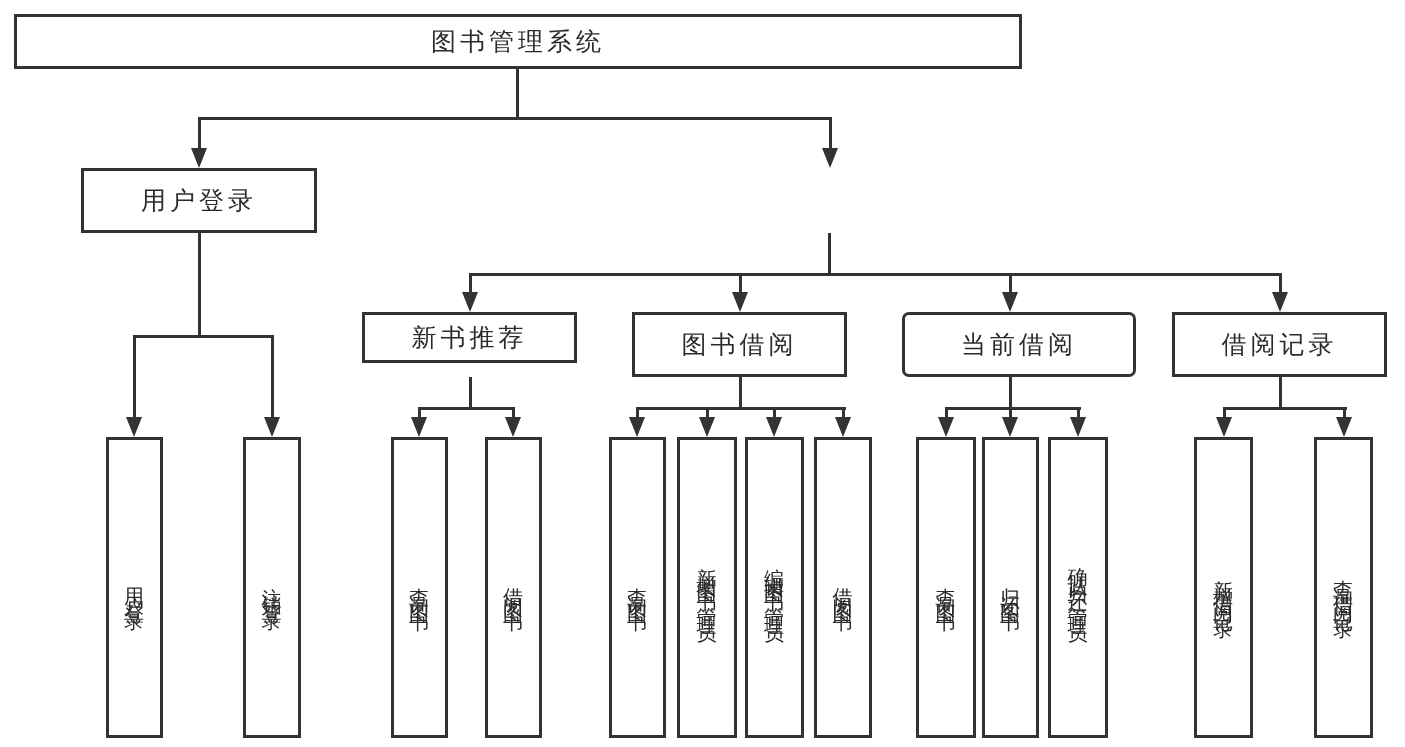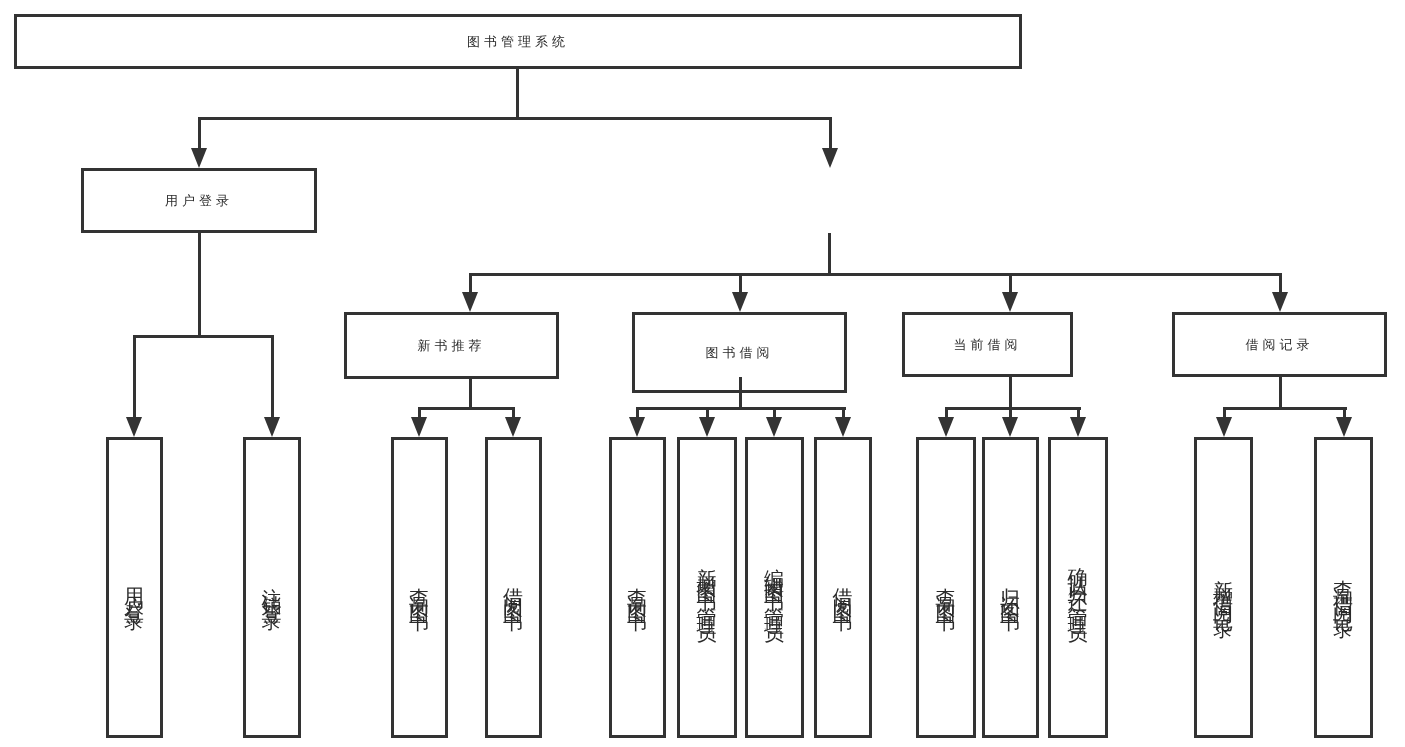--- a/index.html
+++ b/index.html
@@ -20,34 +20,34 @@
   
   .box{
     position:absolute;
     box-sizing:border-box;
     border:3px solid var(--line);
     background:#fff;
     display:flex;align-items:center;justify-content:center;
     color:var(--text);
     text-align:center;
   }
-  .box.h{font-size:13px;letter-spacing:4px;white-space:nowrap;text-align:right;}
+  .box.h{font-size:25px;letter-spacing:4px;white-space:nowrap;text-align:right;}
   .box.v{
     writing-mode:vertical-rl;
     text-orientation:mixed;
     font-size:20px;letter-spacing:8px;
     line-height:1;
   }
 
   #n-root   {left:14px;  top:14px;  width:1008px;height:55px;}
   #n-user   {left:81px;  top:168px; width:236px; height:65px;}
   #n-mgmt   {left:712px; top:168px; width:235px; height:65px;}
-  #n-new    {left:344px; top:312px; width:215px; height:67px;}
-  #n-borrow {left:632px; top:312px; width:215px; height:81px;}
-  #n-current{left:902px; top:312px; width:171px; height:65px;}
+  #n-new    {left:362px; top:312px; width:215px; height:51px;}
+  #n-borrow {left:632px; top:312px; width:215px; height:65px;}
+  #n-current{left:902px; top:312px; width:234px; height:65px;border-radius:7px;}
   #n-records{left:1172px;top:312px; width:215px; height:65px;}
 
   .leaf{top:437px;height:301px;}
   #l-u1{left:106px; width:57px;}
   #l-u2{left:243px; width:58px;}
   #l-n1{left:391px; width:57px;}
   #l-n2{left:485px; width:57px;}
   #l-b1{left:609px; width:57px;}
   #l-b2{left:677px; width:60px;}
   #l-b3{left:745px; width:59px;}

